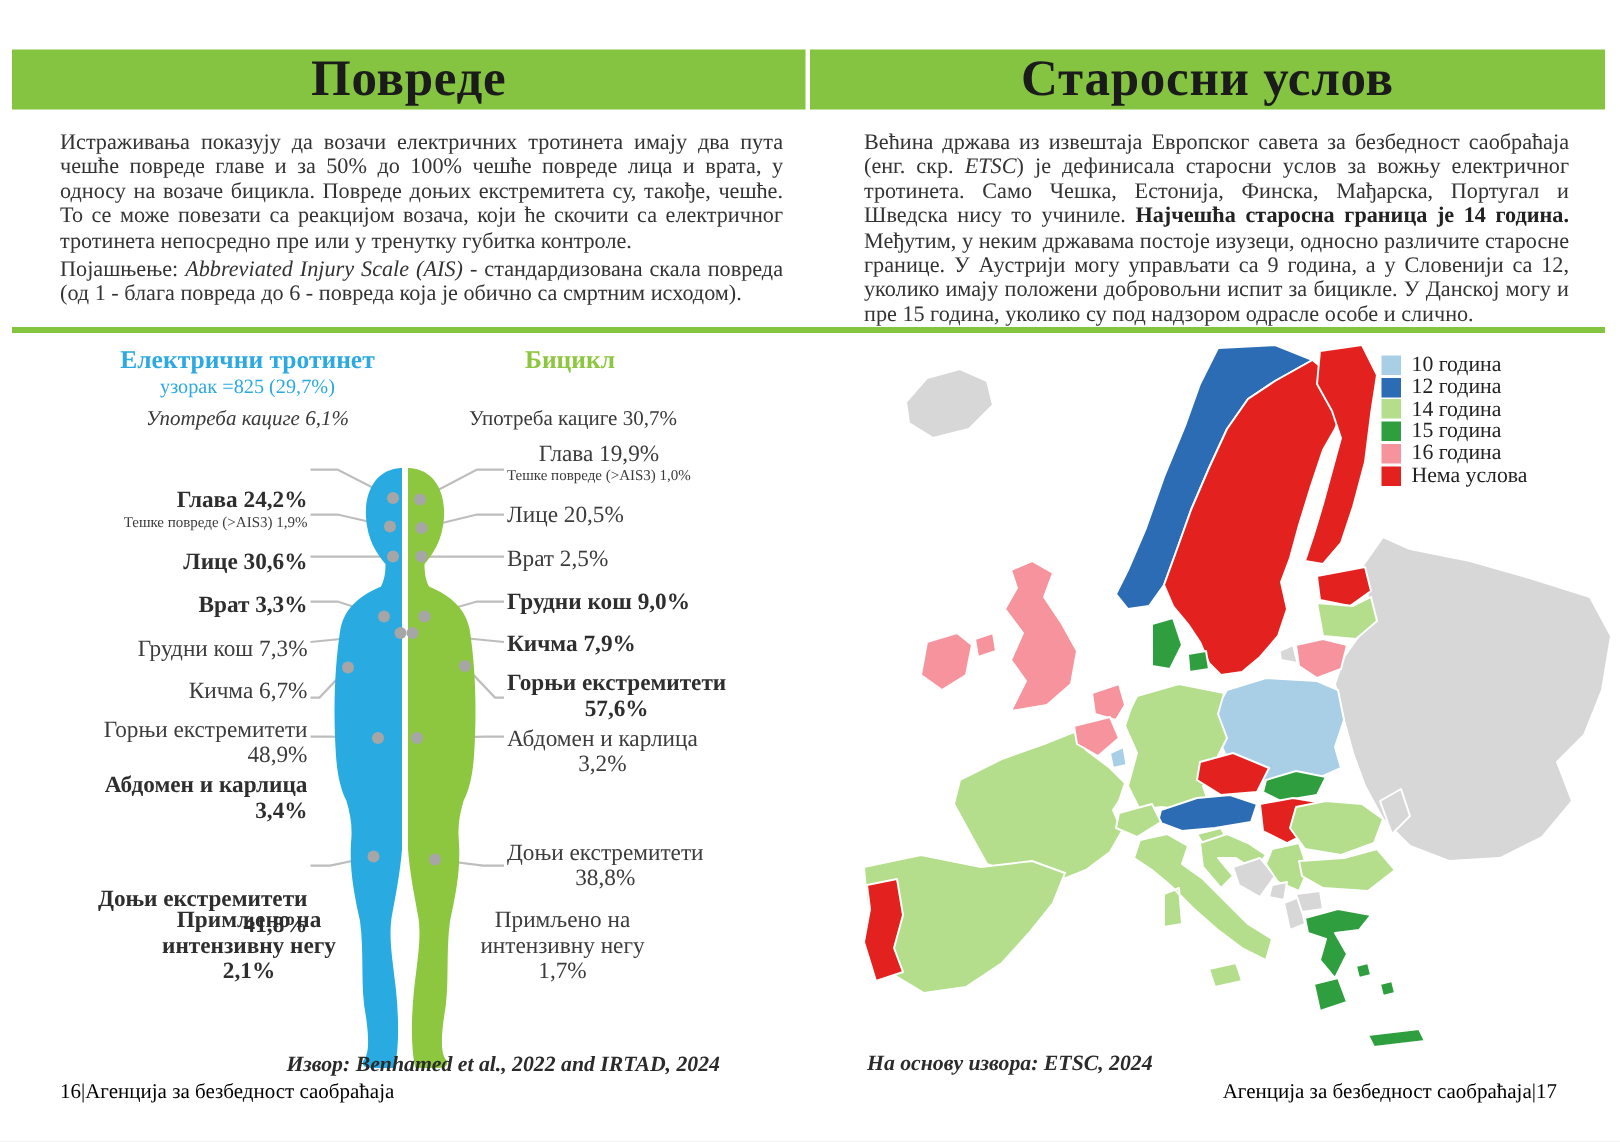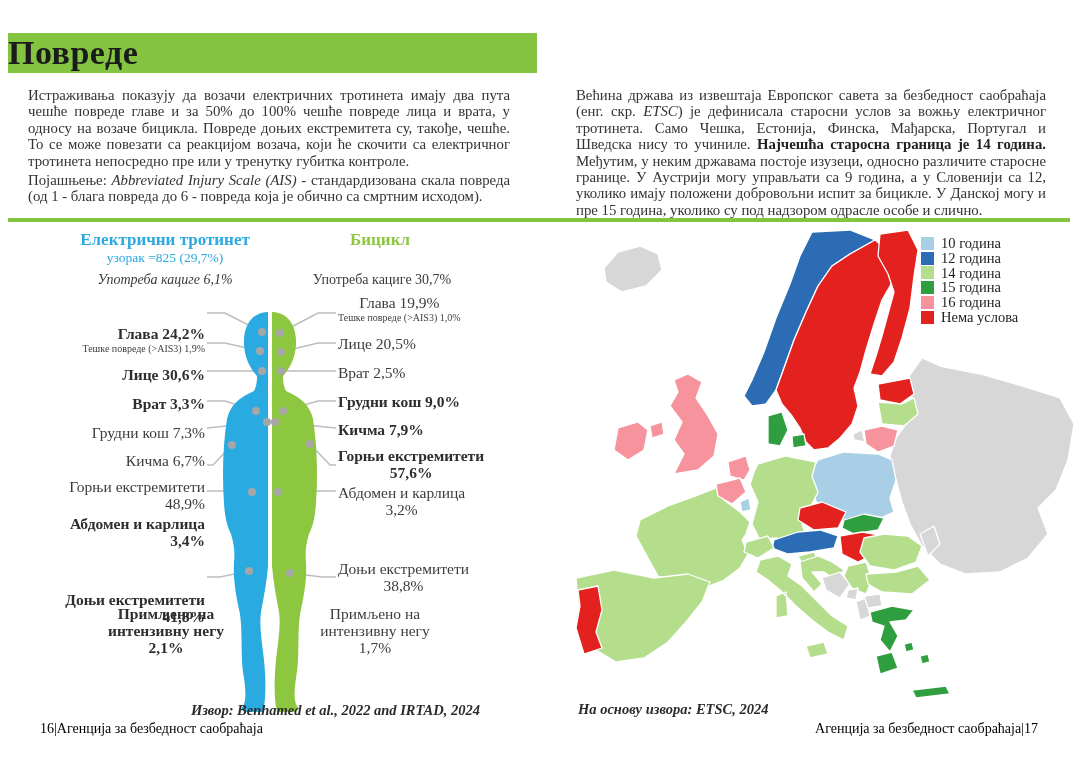--- a/index.html
+++ b/index.html
@@ -1,25 +1,25 @@
 <!DOCTYPE html>
 <html><head>
 <meta charset="utf-8">
 <style>
   html,body{margin:0;padding:0;background:#e8e8e8;}
   .page{position:relative;width:1080px;height:761px;background:#ffffff;overflow:hidden;
         font-family:"Liberation Serif","DejaVu Serif",serif;color:#3c3c3c;}
   
-  .banner{position:absolute;top:33px;height:40px;background:#84c441;display:flex;align-items:center;}
+  .banner{position:absolute;top:33px;height:40px;background:#84c441;display:flex;align-items:center;justify-content:center;}
   .banner-left{left:8px;width:529px;}
   .banner-right{left:540px;width:530px;}
   .banner h1{margin:0;font-size:34px;line-height:40px;font-weight:bold;color:#1b1b1b;letter-spacing:.5px;}
   
   .para{position:absolute;top:87px;font-size:14.8px;line-height:16.4px;text-align:justify;color:#333;}
-  .para-left{left:28px;width:482px;}
+  .para-left{left:40px;width:482px;}
   .para-right{left:576px;width:470px;}
   .para .it{font-style:italic;}
   .para .bd{font-weight:bold;color:#222;}
   .note{margin-top:3px;}
   .divider{position:absolute;left:8px;top:218px;width:1062px;height:4px;background:#84c441;}
   
   .figure{position:absolute;left:0;top:225px;width:540px;height:496px;}
   .col-head{position:absolute;width:214px;text-align:center;}
   .col-head .t{font-size:17px;font-weight:bold;}
   .col-head .s{font-size:13.5px;}
@@ -50,20 +50,23 @@
   .footer-left{left:40px;}
   .footer-right{right:42px;text-align:right;}
 </style>
 </head>
 <body>
 
 <div class="page">
 
   <div class="banner banner-left">
     <h1>Повреде</h1>
+  </div>
+  <div class="banner banner-right">
+    <h1>Старосни услов</h1>
   </div>
 
   <div class="para para-left">
     <div><span>Истраживања показују да возачи електричних тротинета имају два пута чешће повреде главе и за 50% до 100% чешће повреде лица и врата, у односу на возаче бицикла. Повреде доњих екстремитета су, такође, чешће. То се може повезати са реакцијом возача, који ће скочити са електричног тротинета непосредно пре или у тренутку губитка контроле.</span></div>
     <div class="note"><span>Појашњење: </span><span class="it">Abbreviated Injury Scale (AIS)</span><span> - стандардизована скала повреда (од 1 - блага повреда до 6 - повреда која је обично са смртним исходом).</span></div>
   </div>
 
   <div class="para para-right">
     <span>Већина држава из извештаја Европског савета за безбедност саобраћаја (енг. скр. </span><span class="it">ETSC</span><span>) је дефинисала старосни услов за вожњу електричног тротинета. Само Чешка, Естонија, Финска, Мађарска, Португал и Шведска нису то учиниле. </span><span class="bd">Најчешћа старосна граница је 14 година.</span><span> Међутим, у неким државама постоје изузеци, односно различите старосне границе. У Аустрији могу управљати са 9 година, а у Словенији са 12, уколико имају положени добровољни испит за бицикле. У Данској могу и пре 15 година, уколико су под надзором одрасле особе и слично.</span>
   </div>

